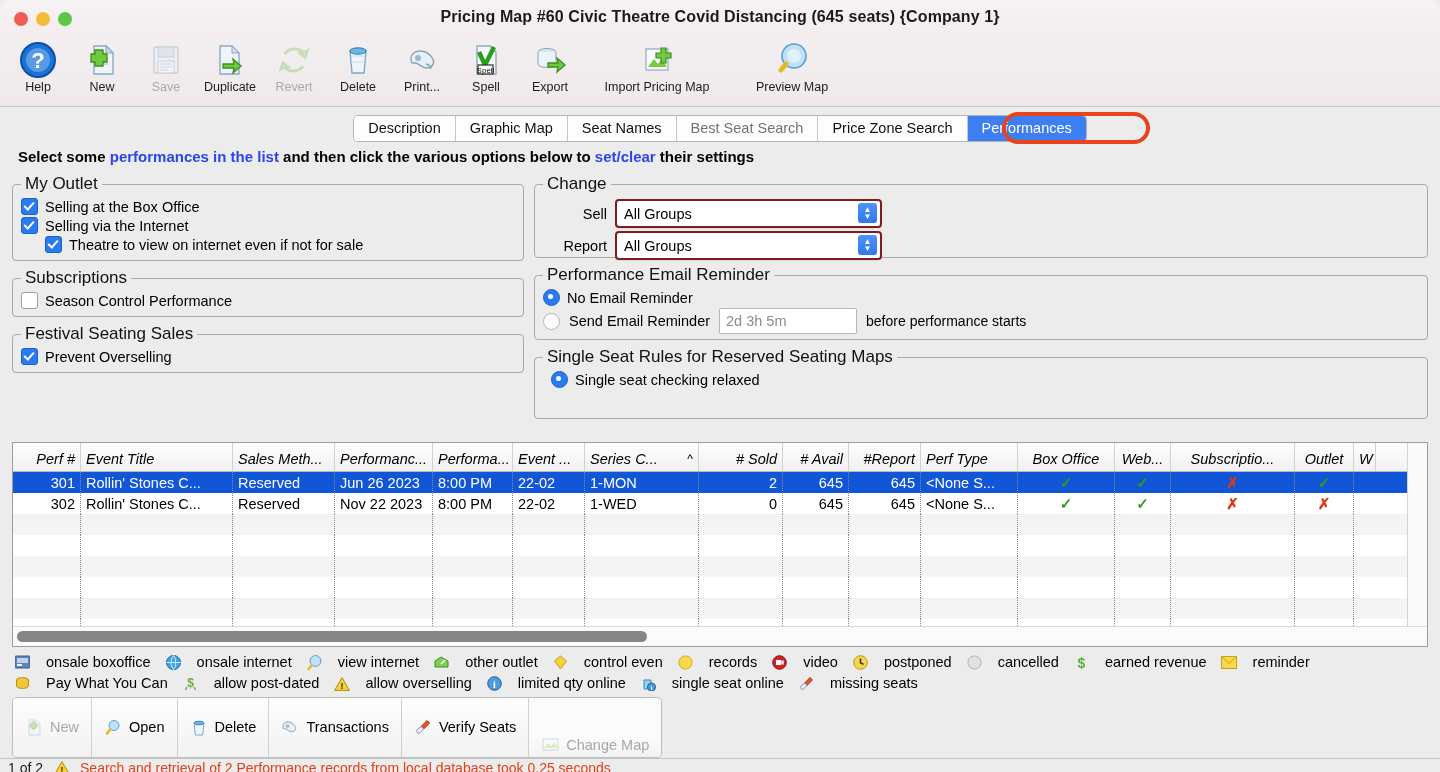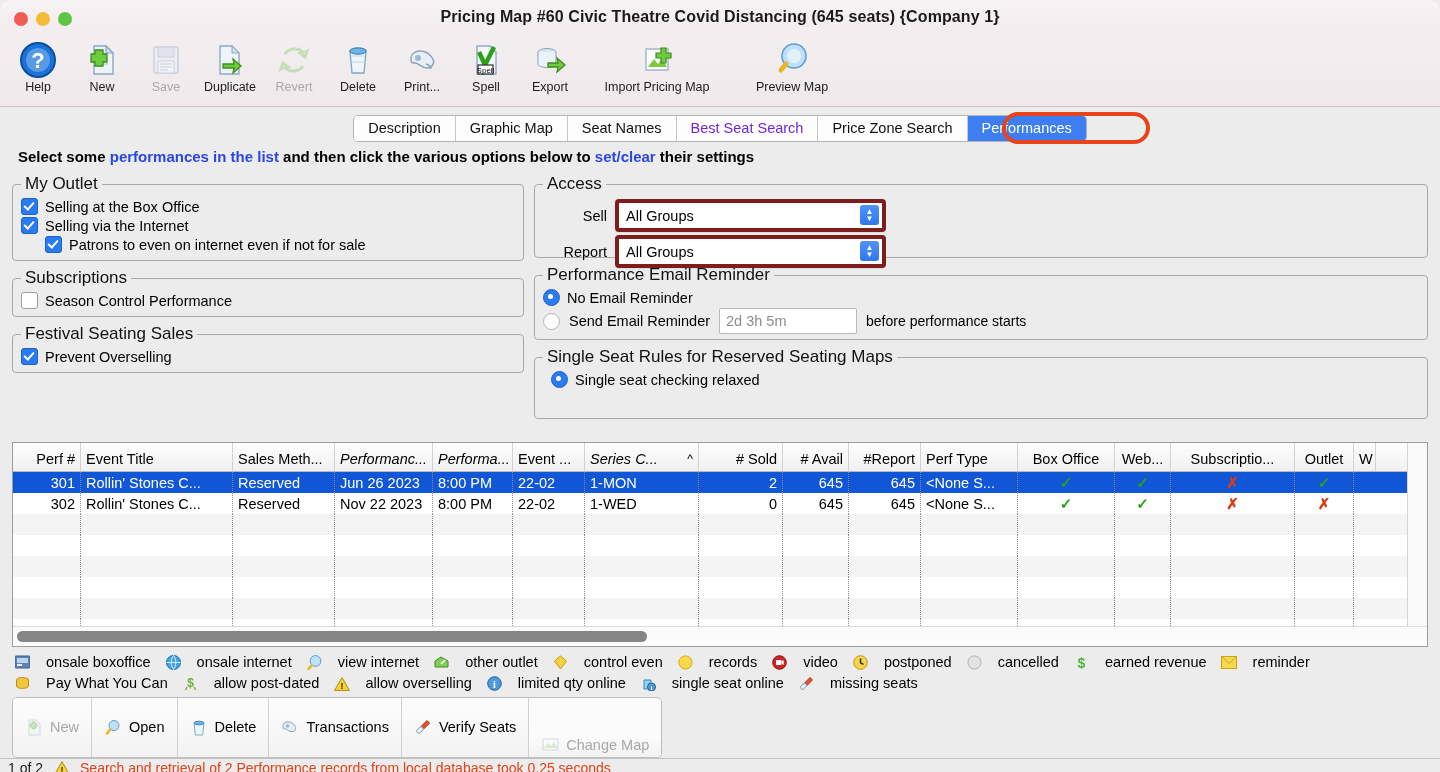--- a/index.html
+++ b/index.html
@@ -53,21 +53,21 @@
     flex:0 0 34px;display:flex;align-items:center;justify-content:center;
     background:#ececec;position:relative;padding-top:4px;
   }
   .tabs{display:flex;border:1px solid #b4b4b4;border-radius:5px;overflow:hidden;
         box-shadow:0 1px 0 rgba(255,255,255,.8) inset;}
   .tab{
     padding:4px 14px 5px;font-size:14.5px;background:#fdfdfd;
     border-right:1px solid #c6c6c6;color:#111;white-space:nowrap;cursor:default;
   }
   .tab:last-child{border-right:none;}
-  .tab.disabled{color:#6d28d9;}
+  .tab.disabled{color:#737373;}
   .tab.active{background:#3d7ff2;color:#fff;}
   .ring{
     position:absolute;border:4px solid #e8431a;border-radius:22px;
     pointer-events:none;
   }
   
   .instr{
     flex:0 0 26px;font-weight:bold;font-size:15px;padding:3px 0 0 18px;color:#000;
   }
   .instr .lk{color:#2a46e8;}
@@ -96,21 +96,21 @@
     border:1px solid #b5b5b5;background:#fcfcfc;position:relative;
   }
   .radio.on{background:#2a7bf0;border-color:#1b62cb;}
   .radio.on:after{
     content:"";position:absolute;left:4px;top:4px;width:5px;height:5px;
     border-radius:50%;background:#fff;
   }
   .field-row{display:flex;align-items:center;gap:8px;margin:3px 0;}
   .field-label{width:64px;text-align:right;font-size:14.5px;}
   .popup{
-    width:256px;height:25px;background:#fff;border:4px solid #7f1d1d;border-radius:4px;
+    width:256px;height:25px;background:#fff;border:2px solid #7f1d1d;border-radius:4px;
     display:flex;align-items:center;padding:0 0 0 7px;font-size:14.5px;
     box-shadow:0 1px 1px rgba(0,0,0,.07);position:relative;
   }
   .popup .arrows{
     position:absolute;right:3px;top:2px;width:19px;height:20px;border-radius:3px;
     background:linear-gradient(to bottom,#4f93f7,#2f78ef);
     display:flex;flex-direction:column;align-items:center;justify-content:center;
     color:#fff;font-size:8px;line-height:7px;
   }
   .textfield{
@@ -125,21 +125,21 @@
     overflow:hidden;
   }
   .thead{
     display:flex;height:28px;flex:0 0 28px;
     background:linear-gradient(to bottom,#fdfdfd,#f1f1f1);
     border-bottom:1px solid #b9b9b9;
   }
   .th{
     font-size:14.5px;padding:3px 5px 0;white-space:nowrap;overflow:hidden;
     border-right:1px solid #d2d2d2;box-sizing:border-box;cursor:default;
-    display:flex;align-items:center;
+    display:flex;align-items:center;font-style:italic;
   }
   .th.italic{font-style:italic;}
   .th.right{justify-content:flex-end;}
   .th.center{justify-content:center;}
   .tbody{flex:1;overflow:hidden;background:#fff;}
   .trow{display:flex;height:21px;align-items:center;}
   .trow.sel{background:#1256d8;color:#fff;}
   .trow.alt{background:#f4f4f4;}
   .td{
     font-size:14.5px;padding:0 5px;white-space:nowrap;overflow:hidden;
@@ -357,21 +357,21 @@
         <div class="cbrow">
           <div class="cb on"></div>
           <span>Selling at the Box Office</span>
         </div>
         <div class="cbrow">
           <div class="cb on"></div>
           <span>Selling via the Internet</span>
         </div>
         <div class="cbrow indent">
           <div class="cb on"></div>
-          <span>Patrons to even on internet even if not for sale</span>
+          <span>Theatre to view on internet even if not for sale</span>
         </div>
       </fieldset>
 
       <fieldset>
         <legend>Subscriptions</legend>
         <div class="cbrow">
           <div class="cb"></div>
           <span>Season Control Performance</span>
         </div>
       </fieldset>
@@ -383,21 +383,21 @@
           <span>Prevent Overselling</span>
         </div>
       </fieldset>
 
 
     </div>
 
     <div class="col-right">
 
       <fieldset style="height:74px">
-        <legend>Access</legend>
+        <legend>Change</legend>
         <div class="field-row">
           <div class="field-label">Sell</div>
           <div class="popup">
             <span>All Groups</span>
             <span class="arrows">
                 <span>▲</span>
                 <span>▼</span>
               </span>
           </div>
         </div>

